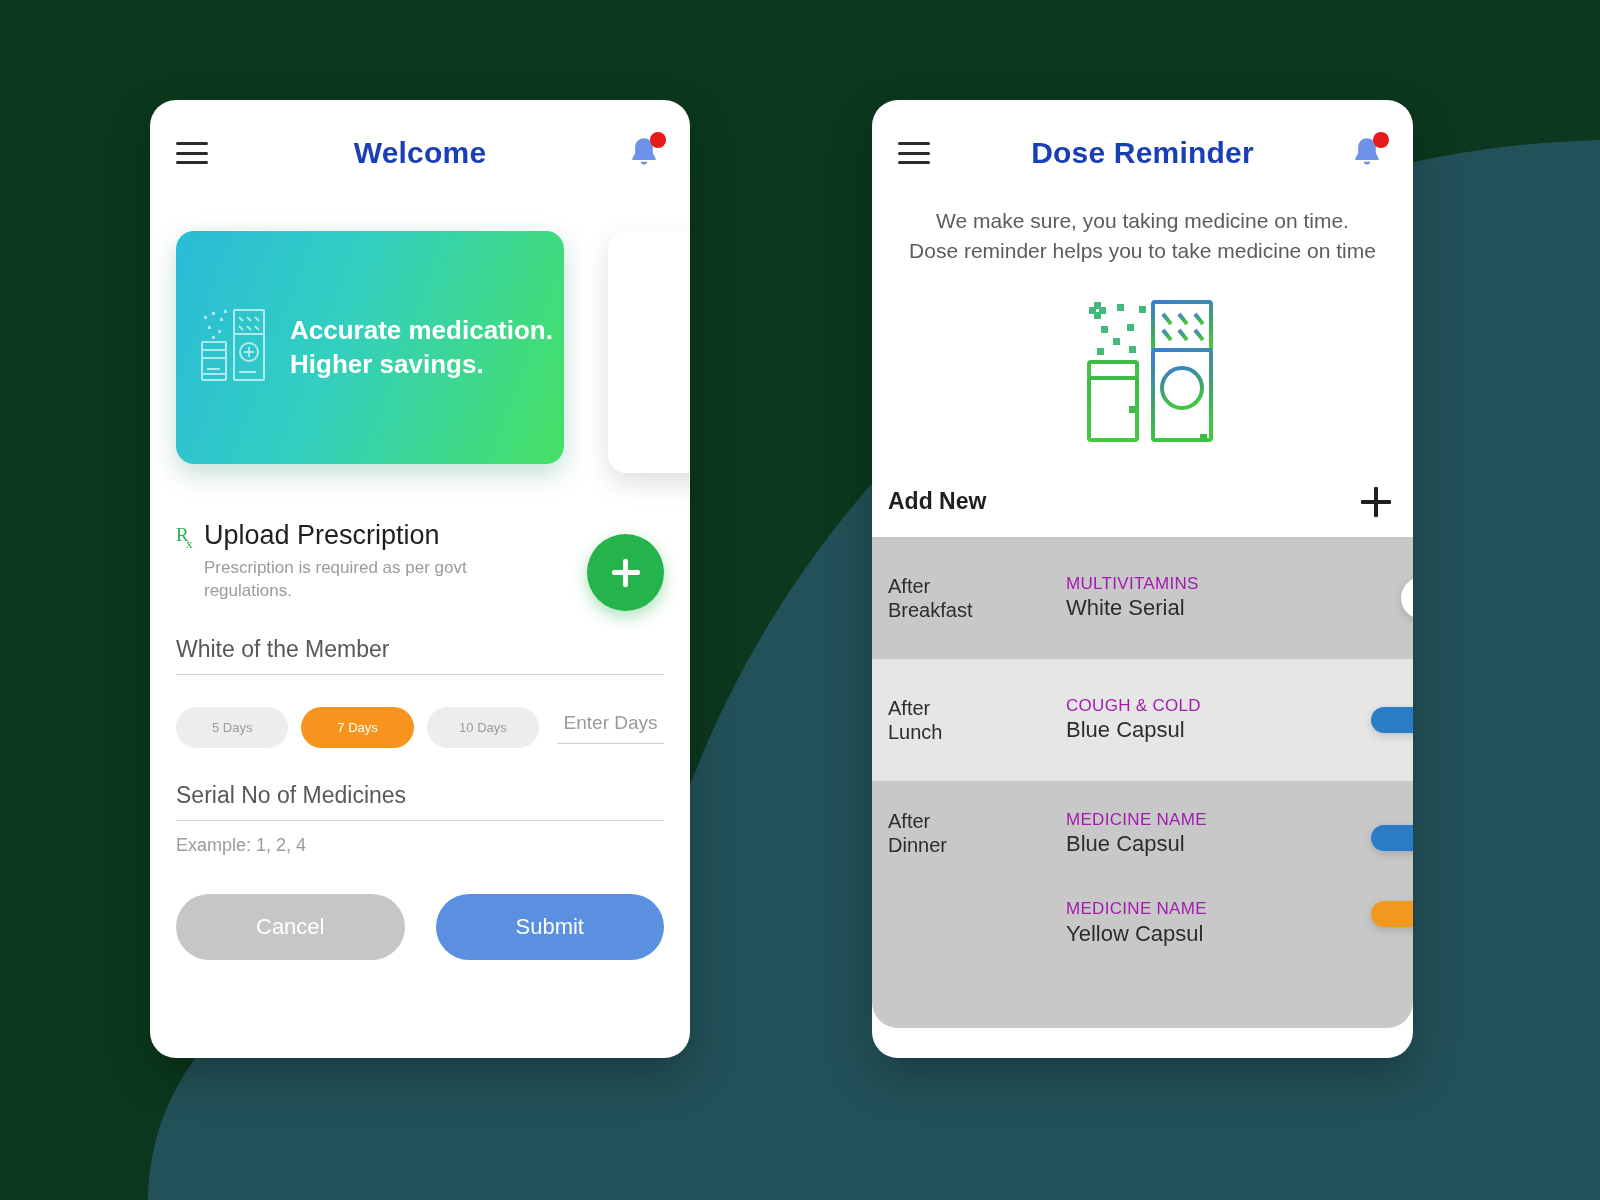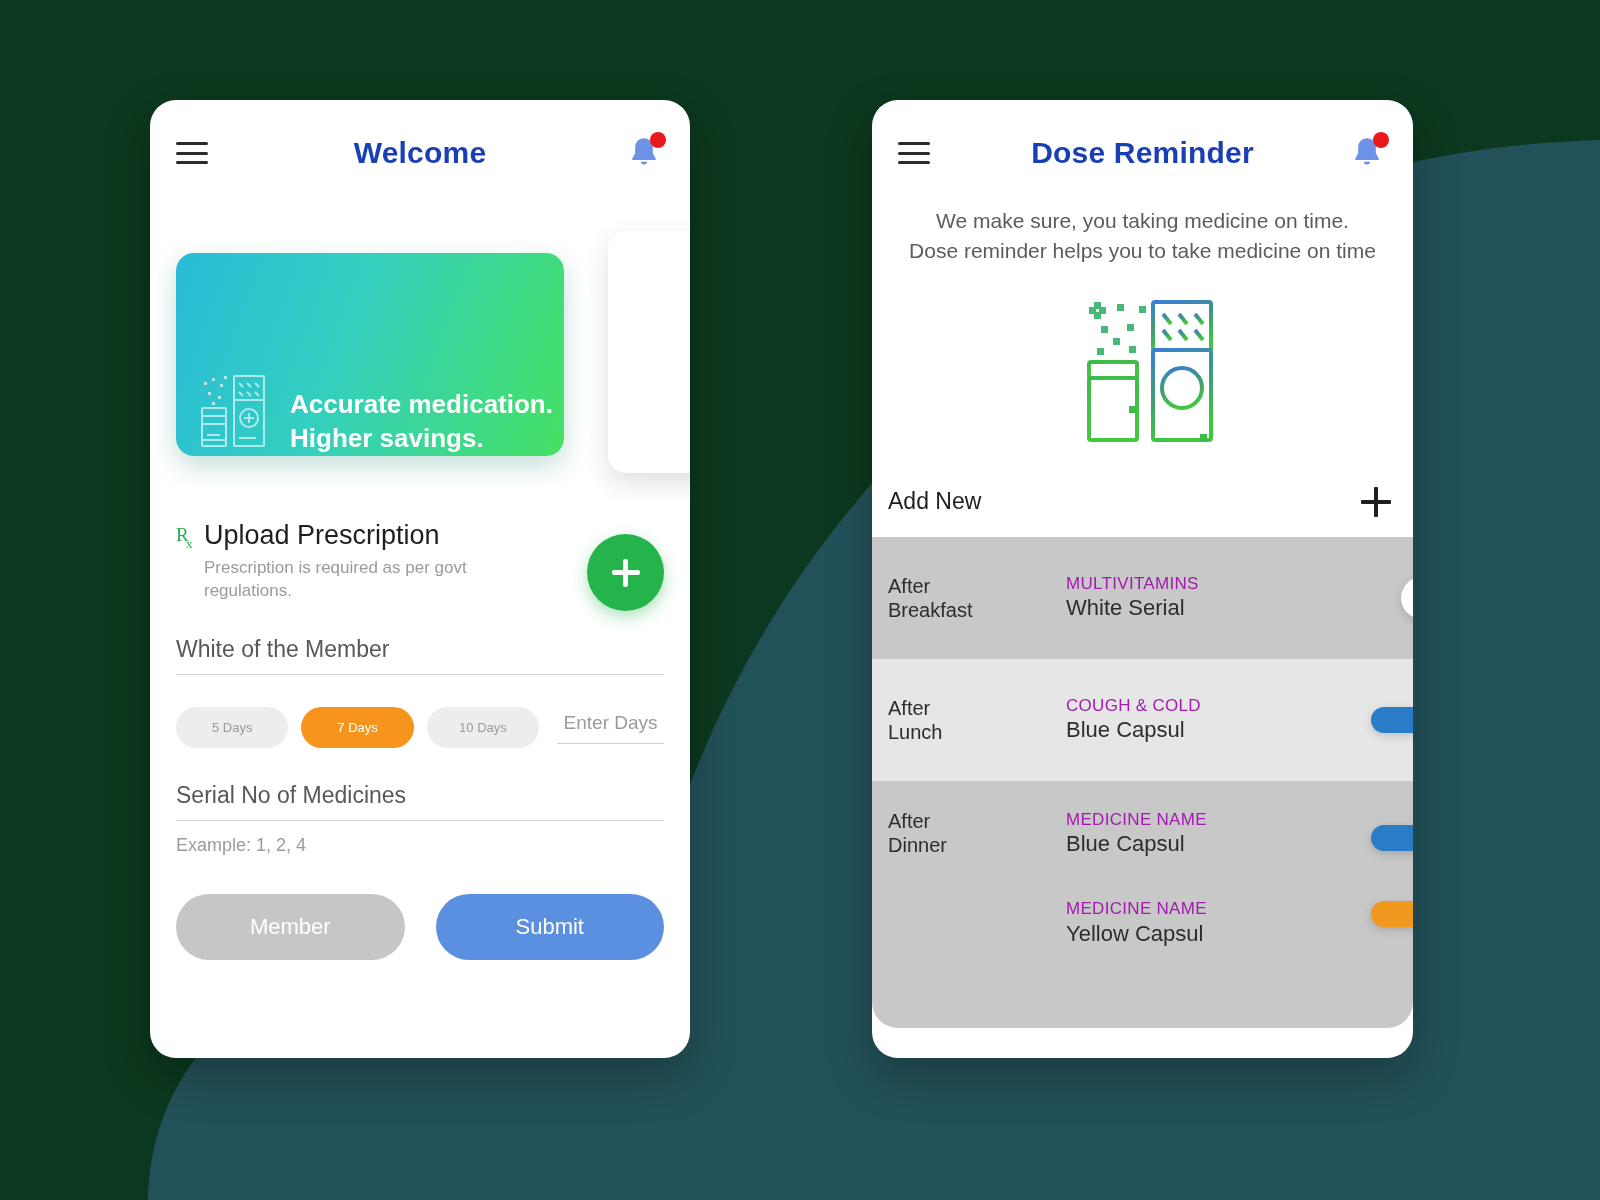--- a/index.html
+++ b/index.html
@@ -98,29 +98,28 @@
   .carousel {
     position: relative;
     height: 262px;
     margin-top: 10px;
   }
   .promo-card {
     position: absolute;
     left: 26px;
     top: 15px;
     width: 388px;
-    height: 203px;
+    height: 233px;
     border-radius: 18px;
     background: linear-gradient(110deg, #29bcd8 0%, #33cfc0 42%, #46e063 100%);
     box-shadow: 0 10px 26px rgba(40,140,120,0.28);
     display: flex;
-    align-items: flex-end;
+    align-items: center;
     padding-left: 22px;
     box-sizing: border-box;
-    margin-top: 22px;
   }
   .promo-next-card {
     position: absolute;
     left: 458px;
     top: 15px;
     width: 150px;
     height: 242px;
     border-radius: 18px;
     background: #ffffff;
     box-shadow: 0 10px 26px rgba(0,0,0,0.13);
@@ -270,20 +269,21 @@
     margin-top: 28px;
   }
   .addnew-row {
     display: flex;
     align-items: center;
     justify-content: space-between;
     padding: 0 22px 0 16px;
     margin-top: 22px;
     height: 62px;
     cursor: pointer;
+    font-weight: bold;
   }
   .addnew-label {
     font-size: 23px;
     color: #1f1f1f;
   }
   .addnew-plus {
     position: relative;
     width: 30px;
     height: 30px;
   }
@@ -447,21 +447,21 @@
         <div class="chip">10 Days</div>
         <div class="chip-input">Enter Days</div>
       </div>
 
       <div class="field">
         <div class="field-label">Serial No of Medicines</div>
       </div>
       <div class="helper">Example: 1, 2, 4</div>
 
       <div class="actions">
-        <div class="btn btn-cancel">Member</div>
+        <div class="btn btn-cancel">Cancel</div>
         <div class="btn btn-submit">Submit</div>
       </div>
 
     </div>
   </div>
 
   <div class="phone" id="phone-right">
 
     <div class="appbar">
       <div class="hamburger">

